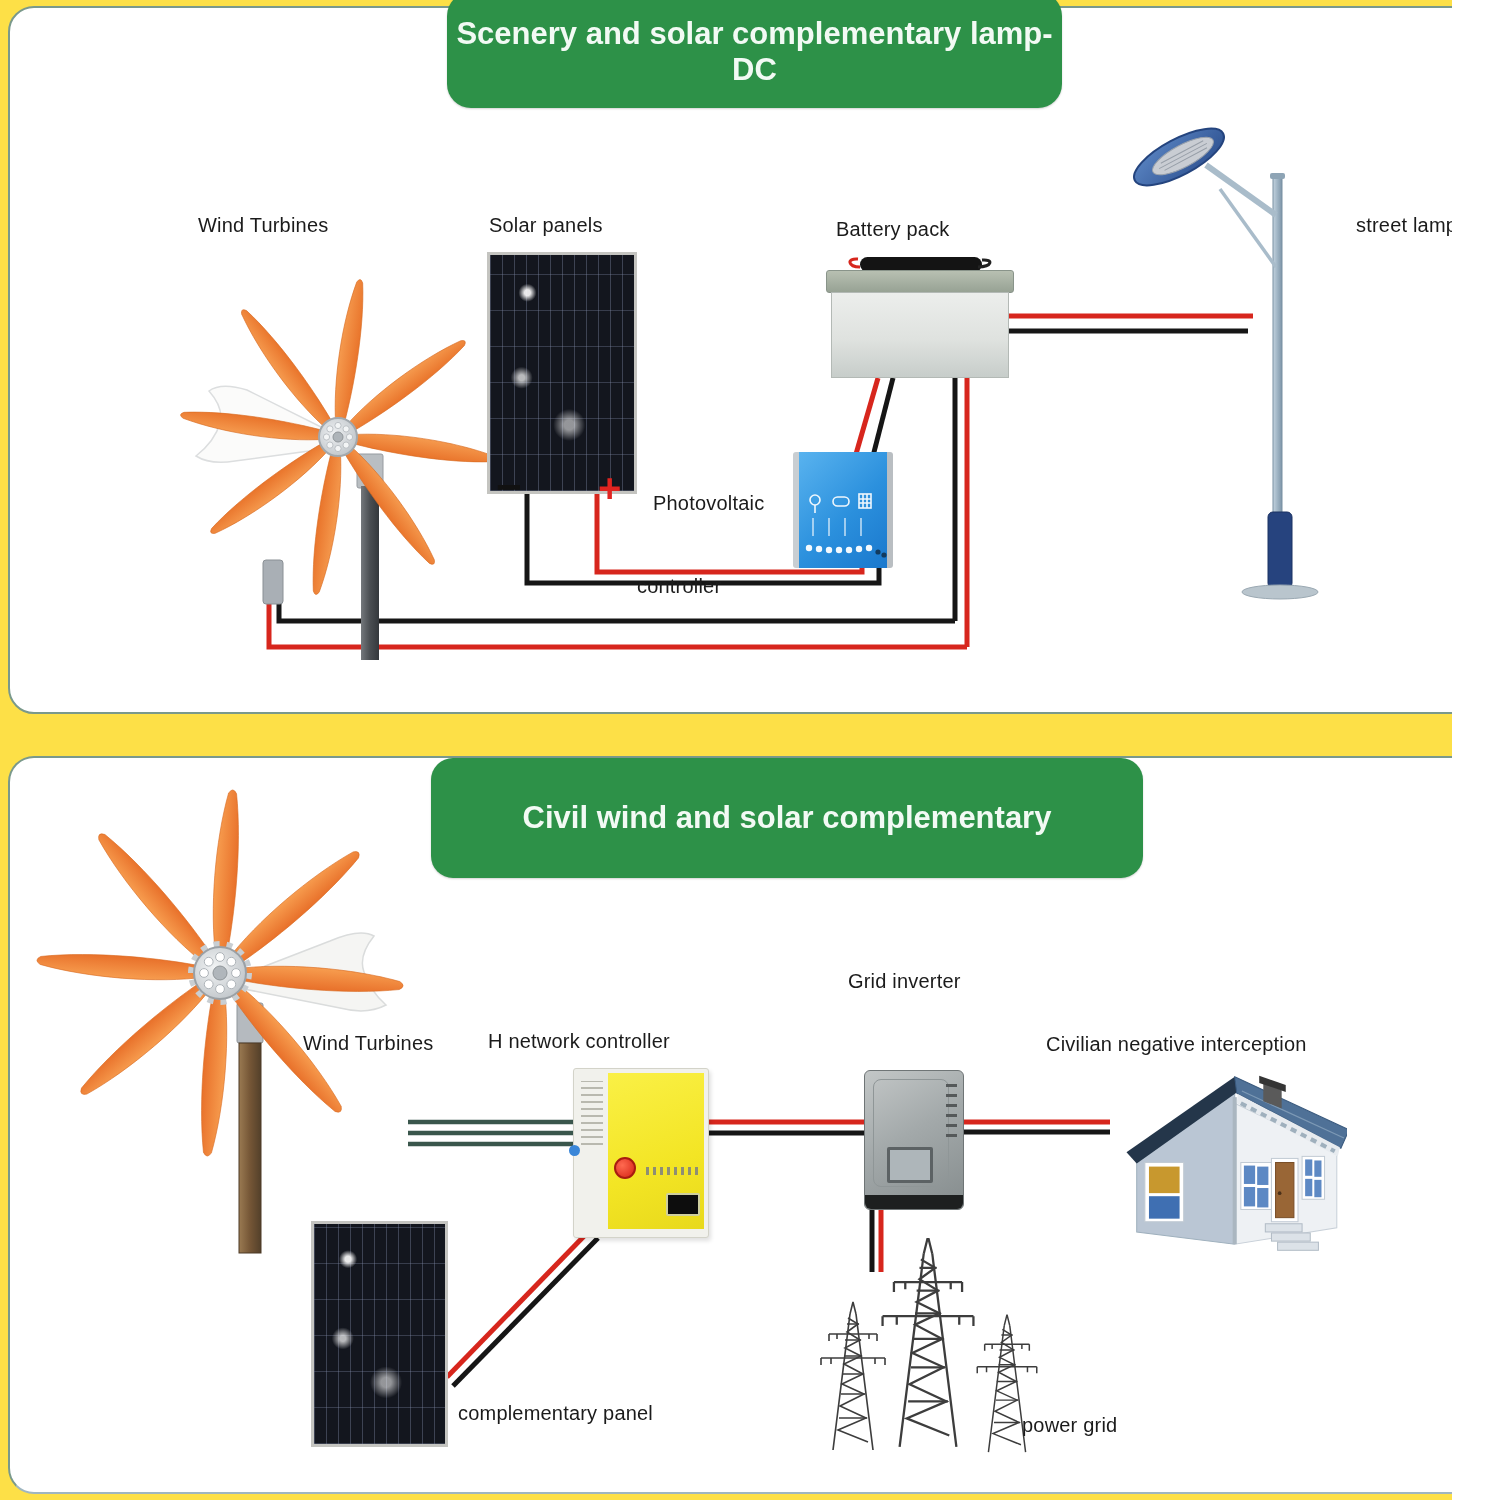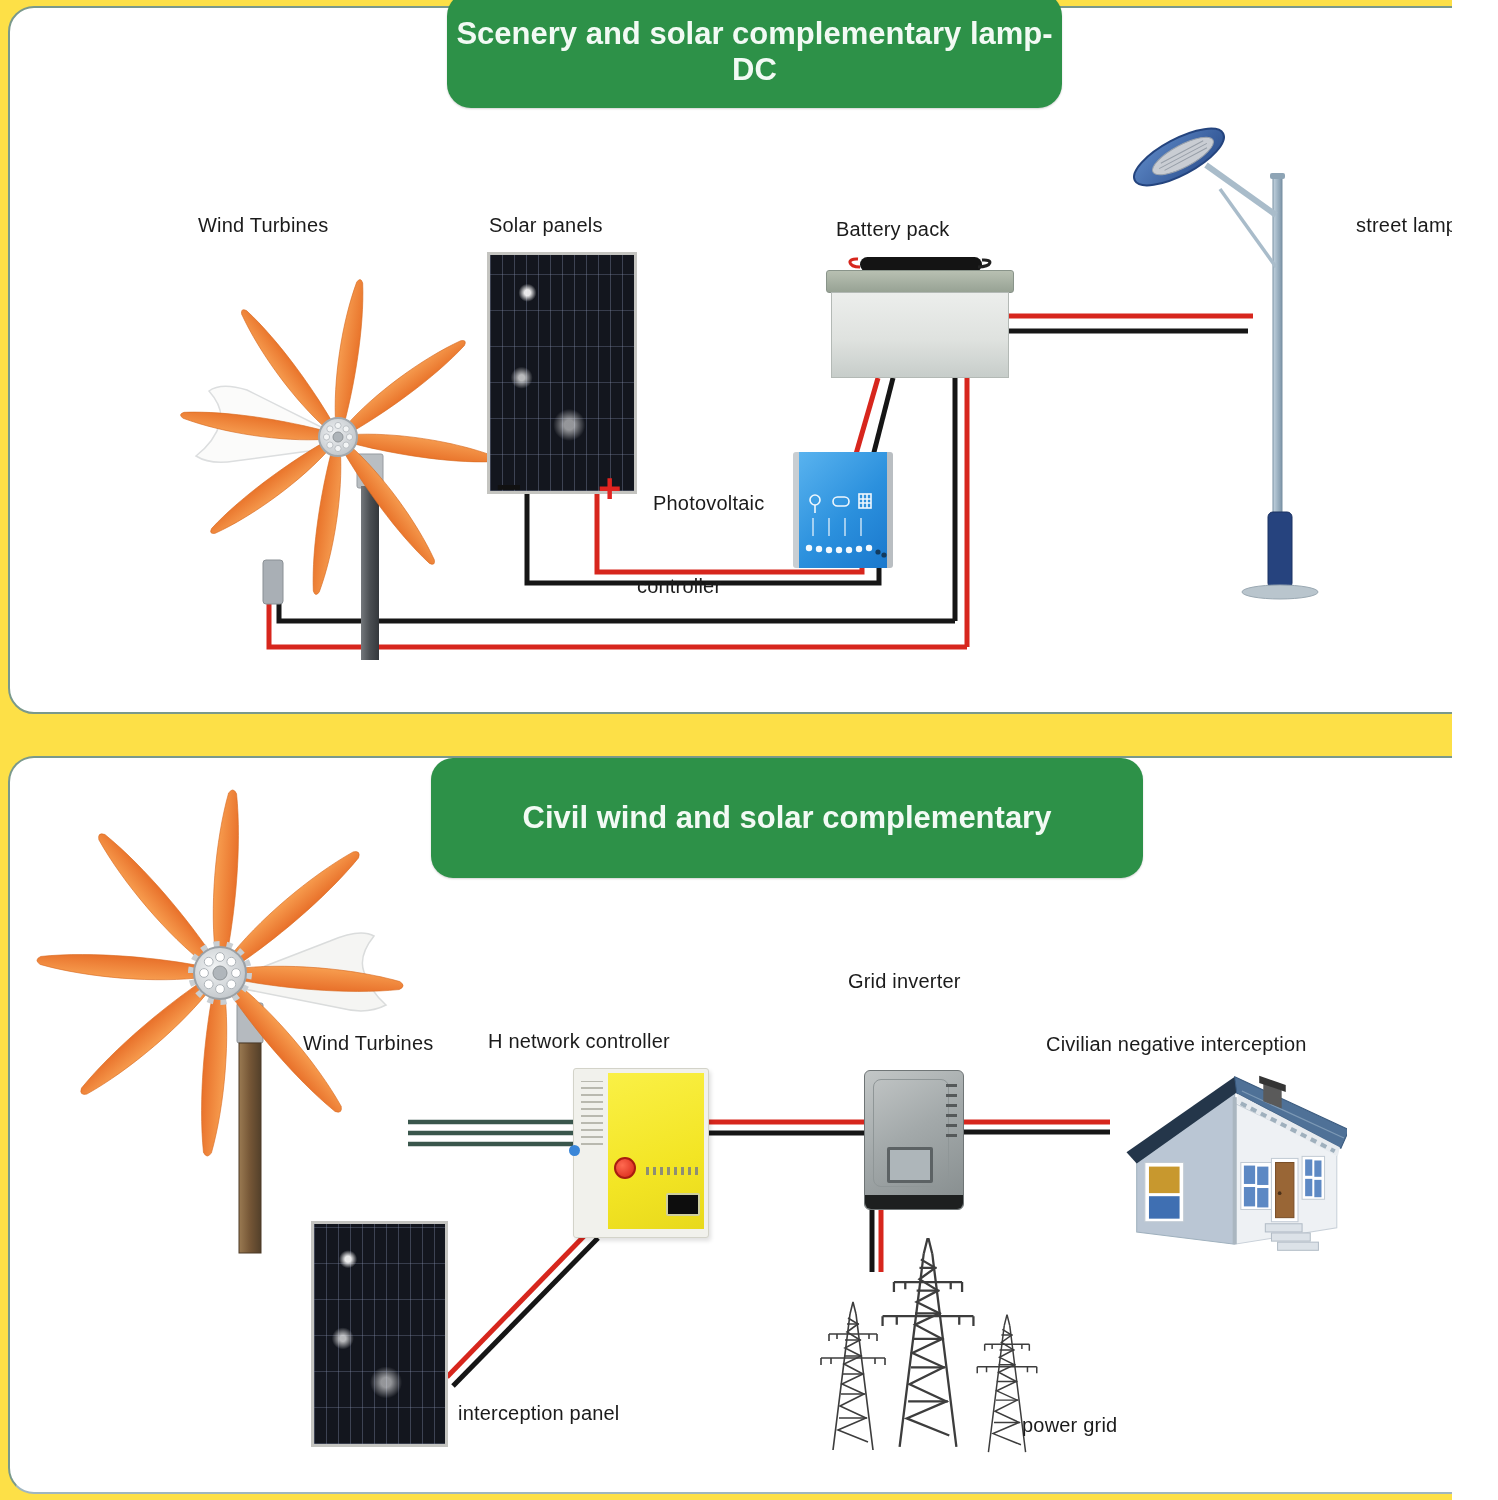--- a/index.html
+++ b/index.html
@@ -230,21 +230,21 @@
   </svg>
 
   <div class="banner" id="banner2">
     <span>Civil wind and solar complementary</span>
   </div>
 
   <div class="lbl" style="left:303px;top:1032px;">Wind Turbines</div>
   <div class="lbl" style="left:488px;top:1030px;">H network controller</div>
   <div class="lbl" style="left:848px;top:970px;">Grid inverter</div>
   <div class="lbl" style="left:1046px;top:1033px;text-align:right;">Civilian negative interception</div>
-  <div class="lbl" style="left:458px;top:1402px;">interception panel</div>
+  <div class="lbl" style="left:458px;top:1402px;">complementary panel</div>
   <div class="lbl" style="left:1022px;top:1414px;">power grid</div>
 
   <svg class="comp" style="left:28px;top:775px;" width="400" height="480" viewBox="0 0 400 480">
     <defs>
       <linearGradient id="bl2" x1="0" y1="0" x2="1" y2="0">
         <stop offset="0" stop-color="#f79d4f"></stop>
           <stop offset="1" stop-color="#e8702a"></stop>
       </linearGradient>
       <linearGradient id="wood2" x1="0" y1="0" x2="1" y2="0">
         <stop offset="0" stop-color="#9a7a52"></stop>

